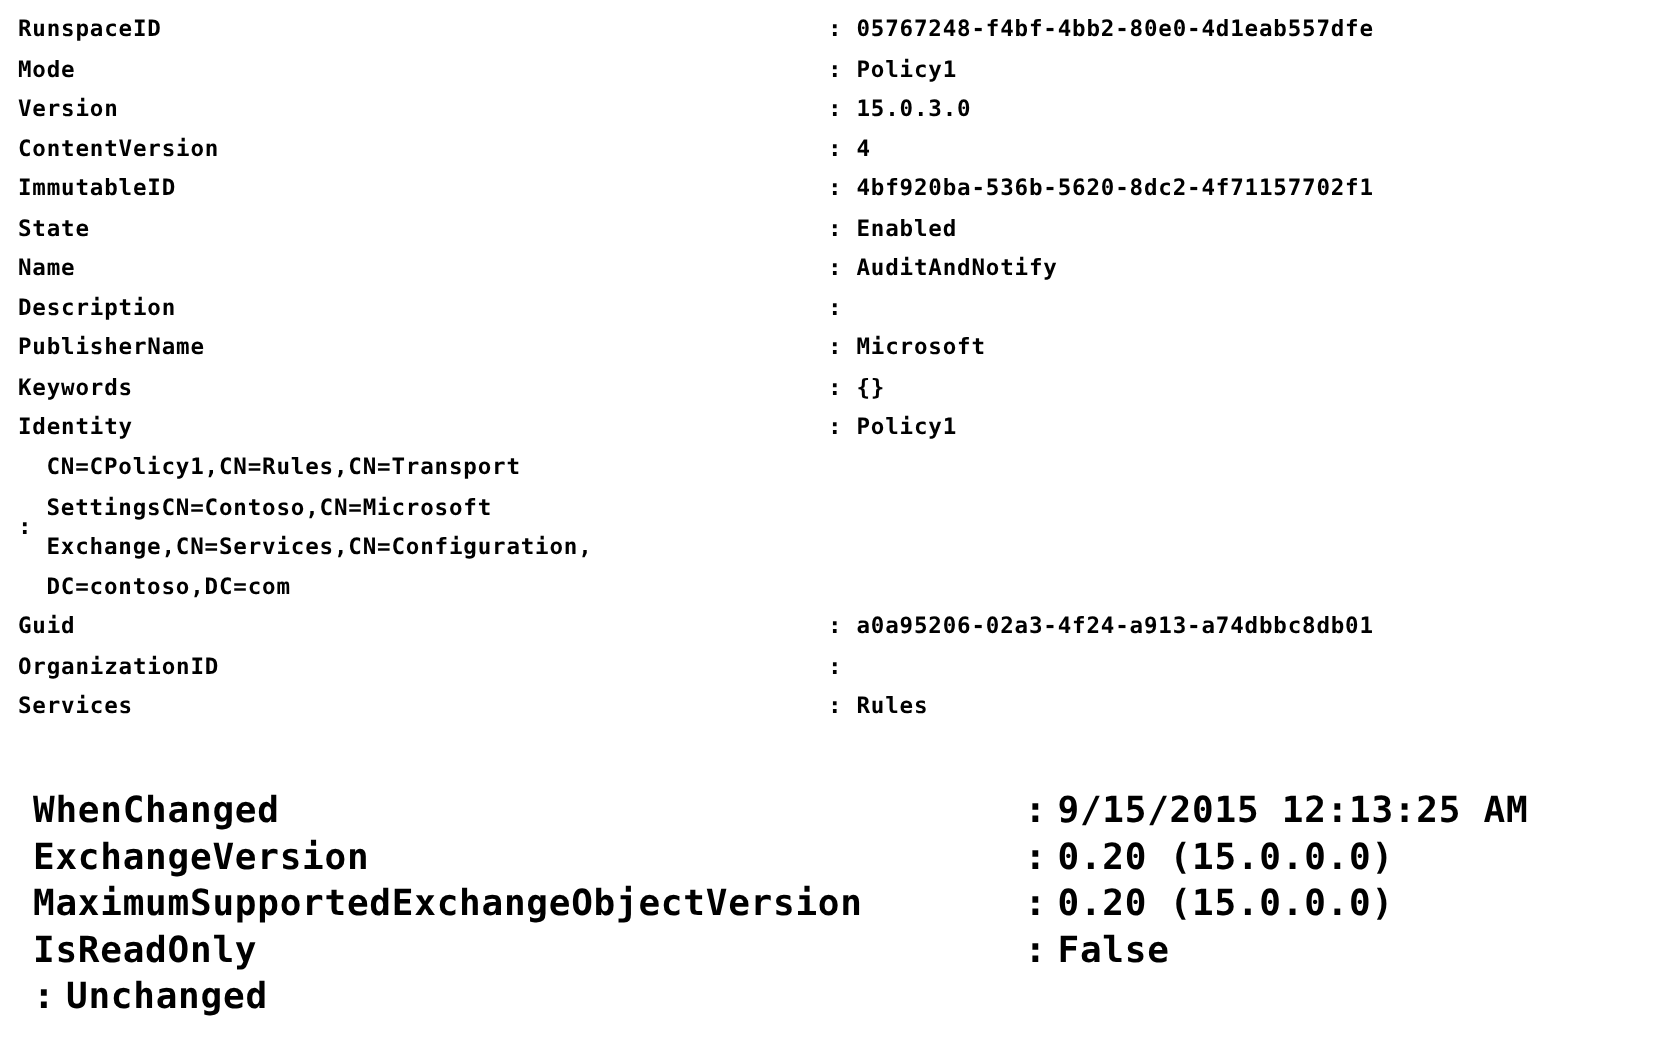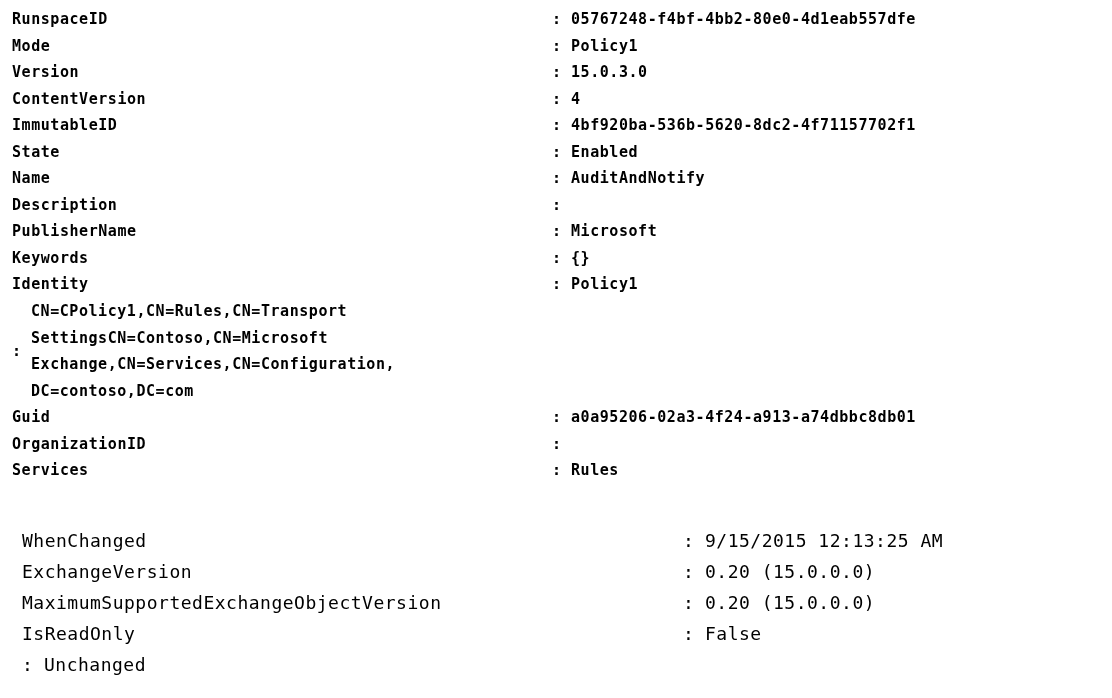--- a/index.html
+++ b/index.html
@@ -54,24 +54,24 @@
 
   .value-lines > div {
     white-space: pre;
   }
 
   
   .block-bottom {
     position: absolute;
     left: 22px;
     top: 525px;
-    font-size: 18px;
+    font-size: 24px;
     line-height: 31px;
     letter-spacing: 0.5px;
-    font-weight: 400;
+    font-weight: 700;
   }
 
   .block-bottom .label {
     width: 661px;
     flex: 0 0 661px;
   }
 
   .block-bottom .sep {
     width: 22px;
     flex: 0 0 22px;

